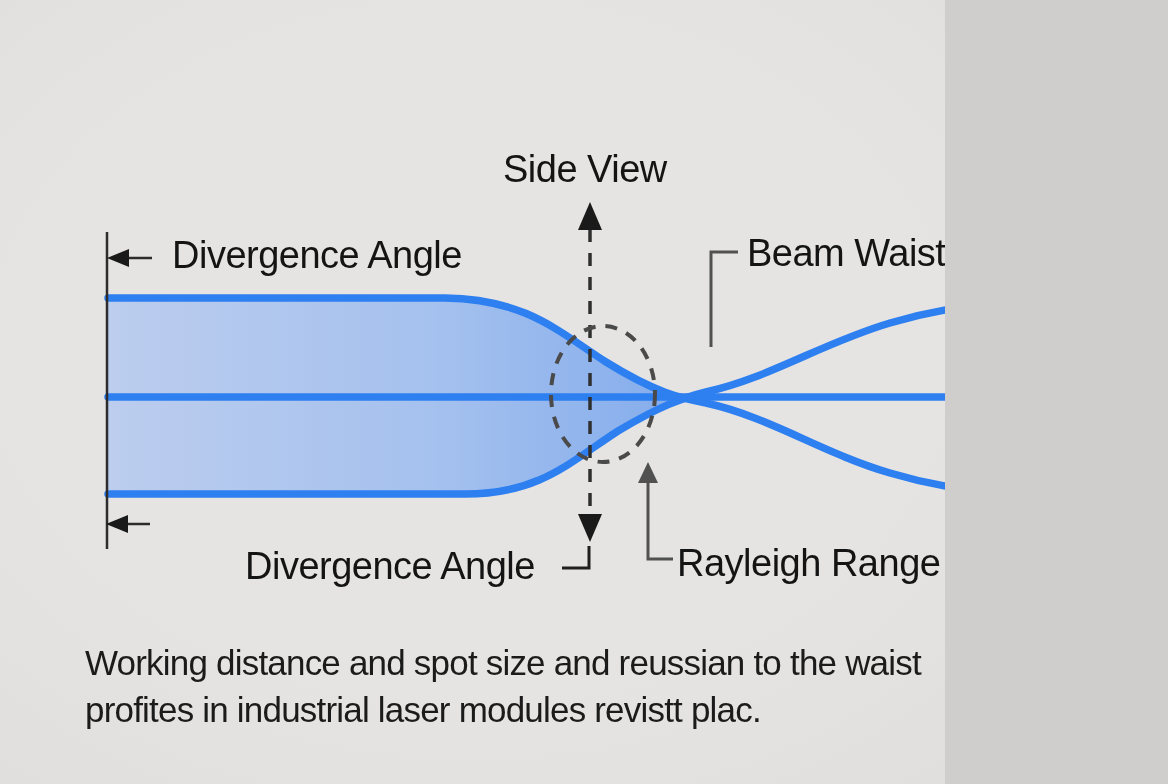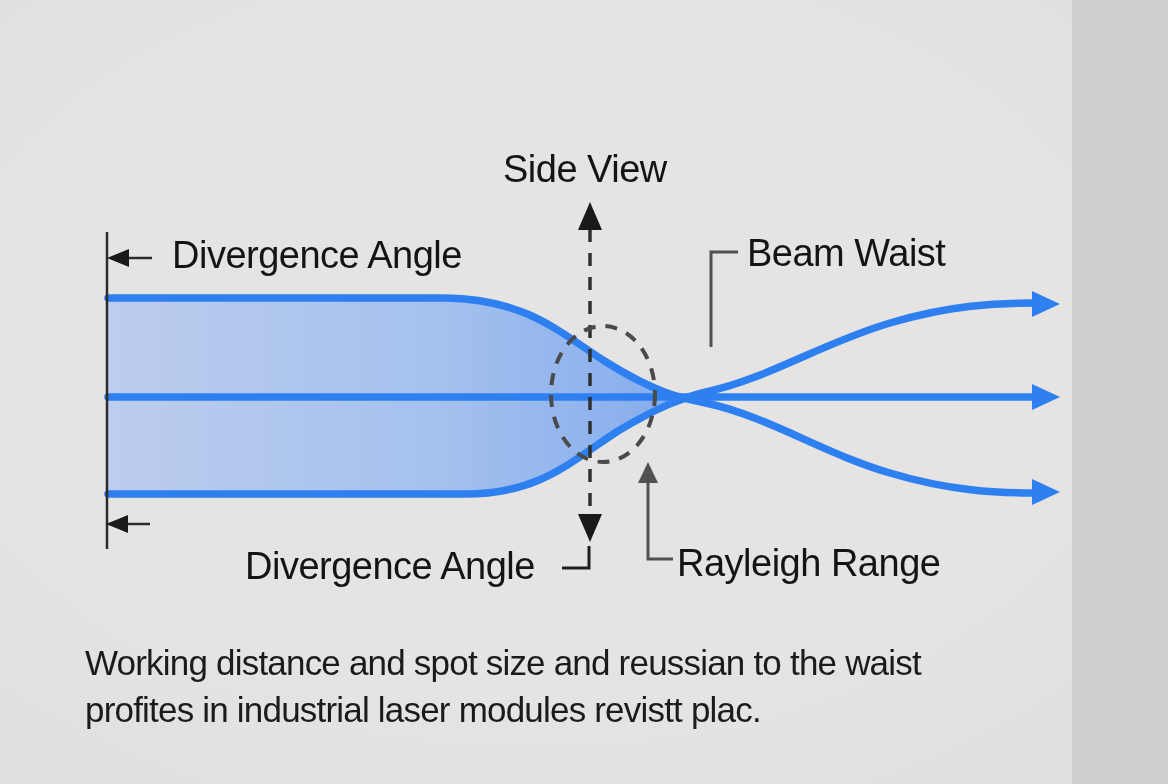--- a/index.html
+++ b/index.html
@@ -1,18 +1,18 @@
 <!DOCTYPE html>
 <html><head>
 <meta charset="utf-8">
 <style>
   html,body{margin:0;padding:0;background:#cfcecd;}
   .stage{
     position:relative;
-    width:1072px;height:784px;
+    width:945px;height:784px;
     background:radial-gradient(ellipse 90% 80% at 50% 45%, #e5e4e2 55%, #dedddb 100%);
     overflow:hidden;
     font-family:"Liberation Sans", sans-serif;
   }
   svg{position:absolute;left:0;top:0;}
   .lbl{
     font-family:"Liberation Sans", sans-serif;
     font-size:38px;
     font-weight:500;
     fill:#141414;

